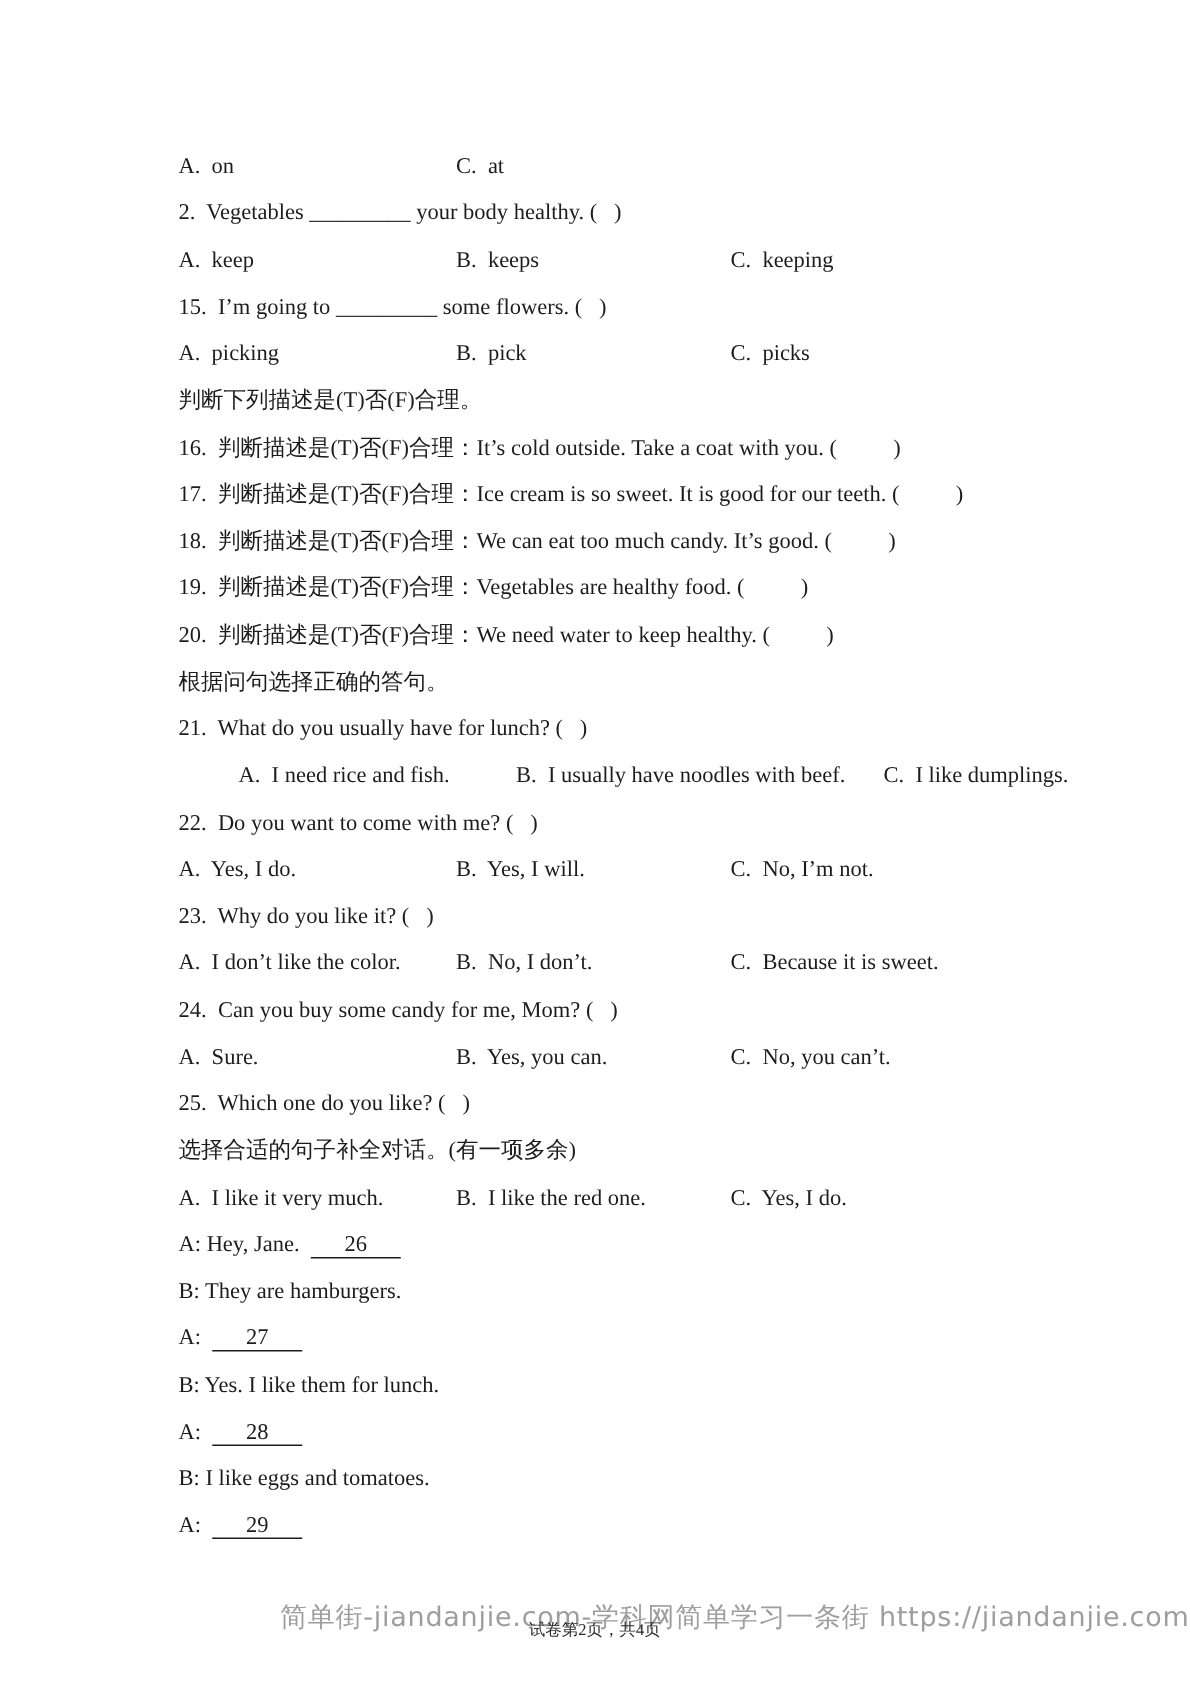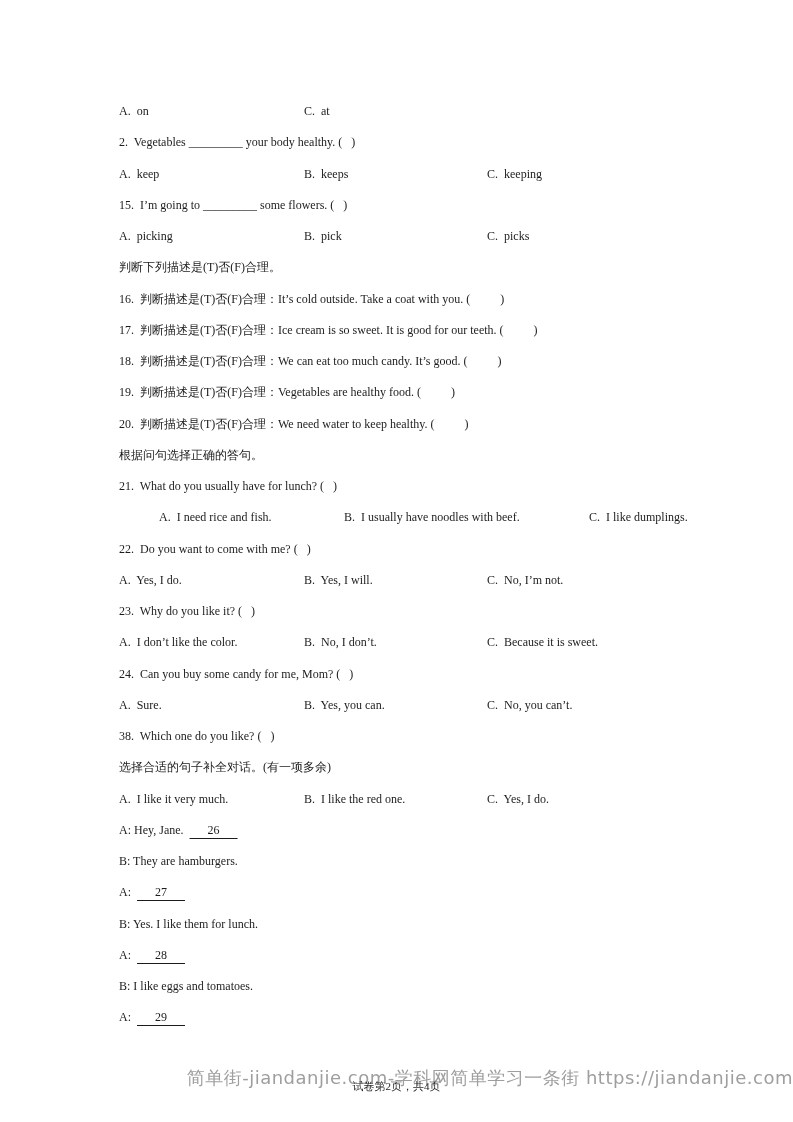--- a/index.html
+++ b/index.html
@@ -12,21 +12,21 @@
     overflow: hidden;
   }
   .content {
     position: absolute;
     left: 119px; top: 96px;
     width: 600px;
   }
   .line {
     height: 31.25px;
     line-height: 31.25px;
-    font-size: 12px;
+    font-size: 15px;
     white-space: pre;
   }
   .opts {
     display: grid;
     grid-template-columns: 185px 183px auto;
   }
   .opts.wide {
     grid-template-columns: 185px 245px auto;
     margin-left: 40px;
   }
@@ -109,21 +109,21 @@
     <span>C.  Because it is sweet.</span>
   </div>
 
   <div class="line"><span>24.  Can you buy some candy for me, Mom? (   )</span></div>
   <div class="line opts">
     <span>A.  Sure.</span>
     <span>B.  Yes, you can.</span>
     <span>C.  No, you can’t.</span>
   </div>
 
-  <div class="line"><span>38.  Which one do you like? (   )</span></div>
+  <div class="line"><span>25.  Which one do you like? (   )</span></div>
   <div class="line"><span>选择合适的句子补全对话。(有一项多余)</span></div>
 
   <div class="line opts">
     <span>A.  I like it very much.</span>
     <span>B.  I like the red one.</span>
     <span>C.  Yes, I do.</span>
   </div>
 
   <div class="line"><span>A: Hey, Jane.  </span><span class="blank">      26      </span></div>
   <div class="line"><span>B: They are hamburgers.</span></div>

